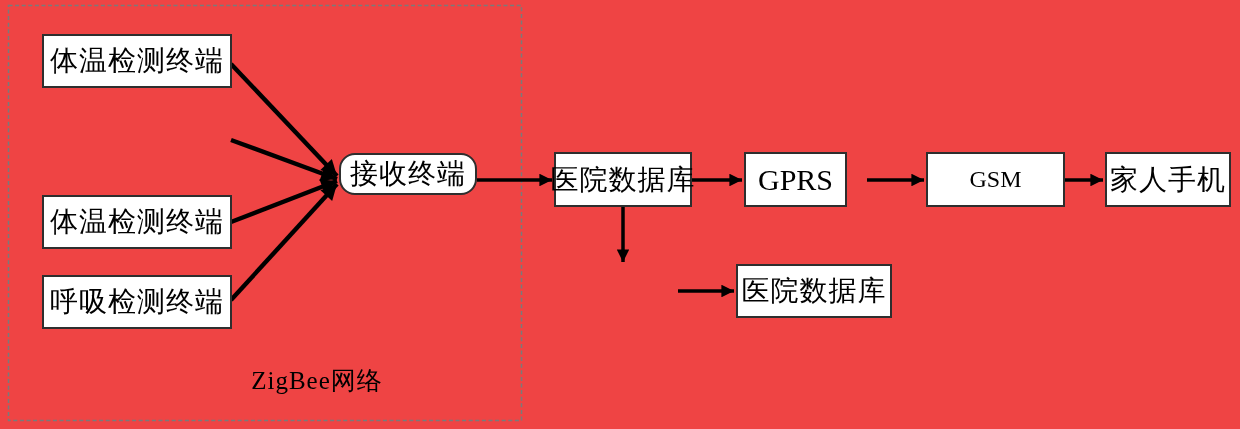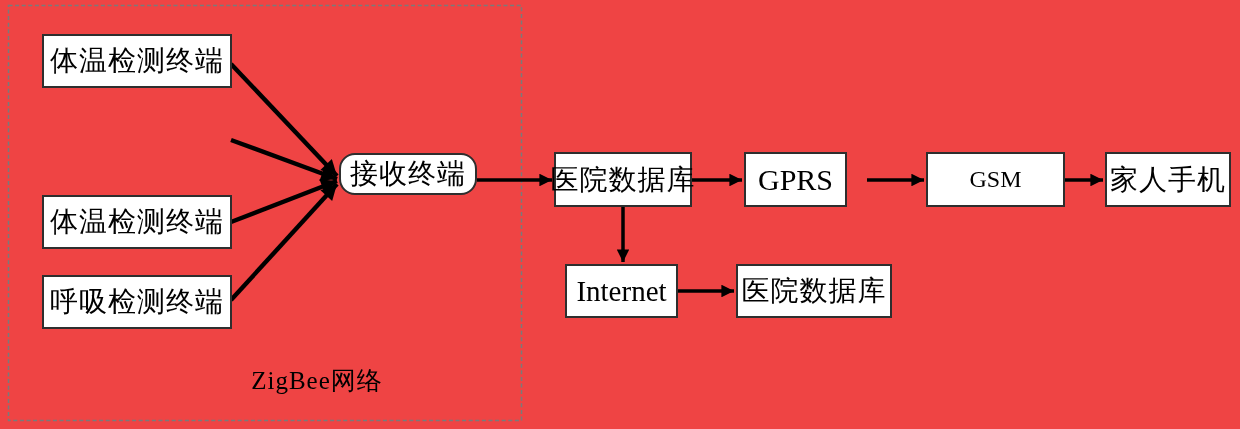--- a/index.html
+++ b/index.html
@@ -99,16 +99,15 @@
 
   <div class="node receiver">接收终端</div>
 
   <div class="zigbee-label">ZigBee网络</div>
 
   <div class="node chain-0">医院数据库</div>
   <div class="node chain-1">GPRS</div>
   <div class="node chain-2">GSM</div>
   <div class="node chain-3">家人手机</div>
 
-  <div class="node branch-0">Internet</div>
   <div class="node branch-1">医院数据库</div>
 
 </div>
 
 </body></html>

